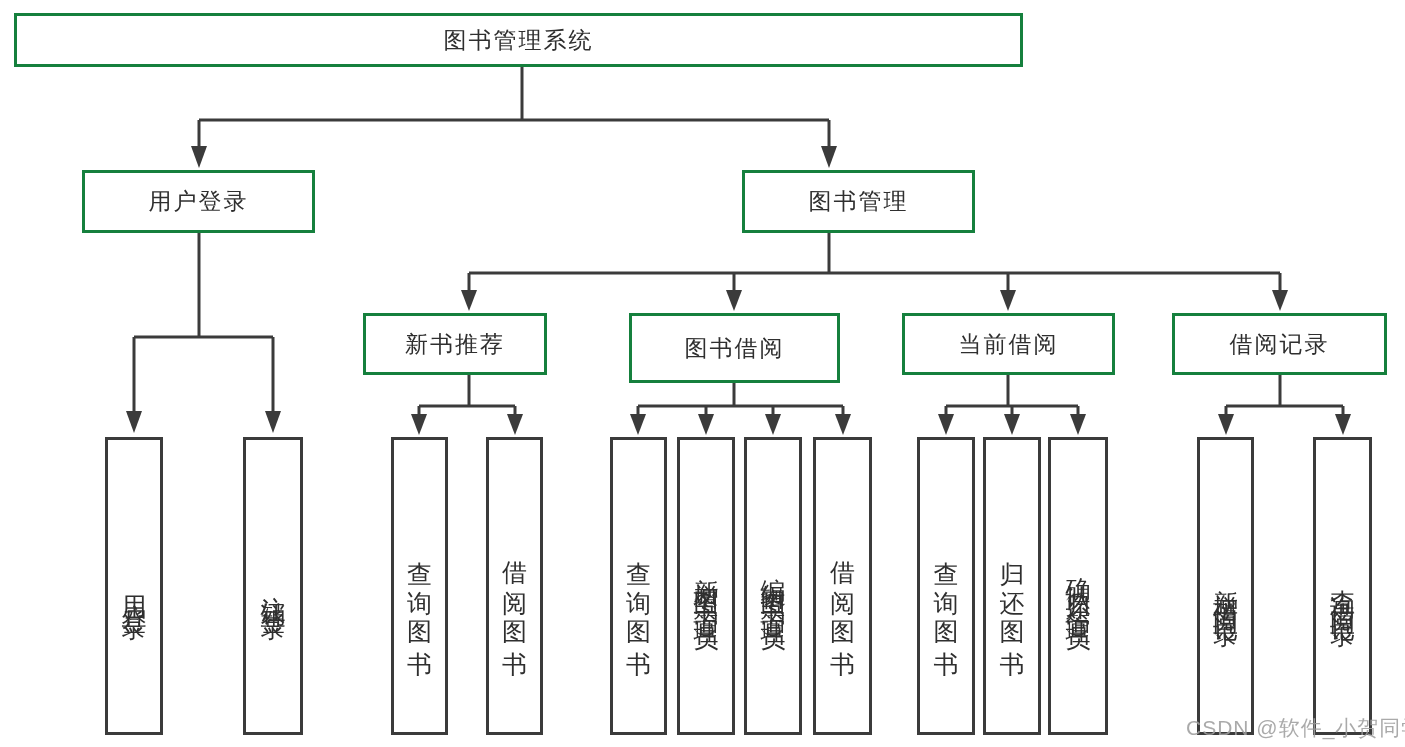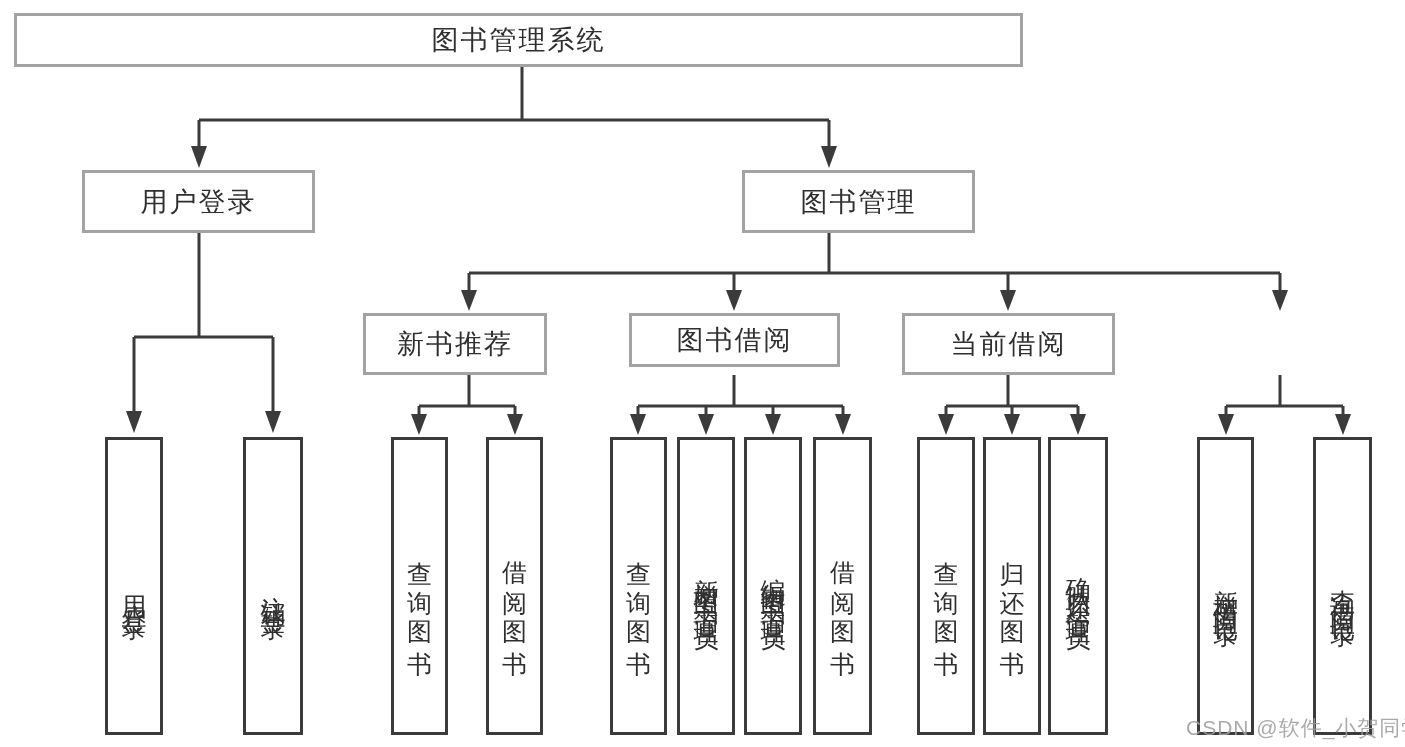--- a/index.html
+++ b/index.html
@@ -7,24 +7,24 @@
     position:relative;
     width:1405px;height:747px;
     background:#ffffff;
     font-family:"Liberation Sans", sans-serif;
     overflow:hidden;
   }
   .wires{position:absolute;left:0;top:0;z-index:0;}
   .hbox{
     position:absolute;
     background:#ffffff;
-    border:3px solid #a3a3a3;
+    border:3px solid #15803d;
     box-sizing:border-box;
     display:flex;align-items:center;justify-content:center;
-    font-size:27px;color:#2f2f2f;letter-spacing:2px;
+    font-size:23px;color:#2f2f2f;letter-spacing:2px;
     z-index:1;white-space:nowrap;
   }
   .leaf{
     position:absolute;top:437px;height:298px;
     background:#ffffff;
     border:3px solid #3b3b3b;
     box-sizing:border-box;
     display:flex;align-items:center;justify-content:center;
     writing-mode:vertical-rl;text-orientation:mixed;
     font-size:25px;color:#2f2f2f;
@@ -124,25 +124,28 @@
   <div class="hbox" style="left:82px;top:170px;width:233px;height:63px;">
     <span>用户登录</span>
   </div>
   <div class="hbox" style="left:712px;top:170px;width:233px;height:63px;margin-left:30px;">
     <span>图书管理</span>
   </div>
 
   <div class="hbox" style="left:363px;top:313px;width:184px;height:62px;">
     <span>新书推荐</span>
   </div>
-  <div class="hbox" style="left:629px;top:313px;width:211px;height:54px;">
+  <div class="hbox" style="left:629px;top:313px;width:211px;height:70px;">
     <span>图书借阅</span>
   </div>
   <div class="hbox" style="left:902px;top:313px;width:213px;height:62px;">
     <span>当前借阅</span>
+  </div>
+  <div class="hbox" style="left:1172px;top:313px;width:215px;height:62px;">
+    <span>借阅记录</span>
   </div>
 
   <div class="leaf tight" style="left:105px;width:58px;">
     <span>用户登录</span>
   </div>
   <div class="leaf tight" style="left:243px;width:60px;">
     <span>注销登录</span>
   </div>
 
   <div class="leaf loose" style="left:391px;width:57px;">

